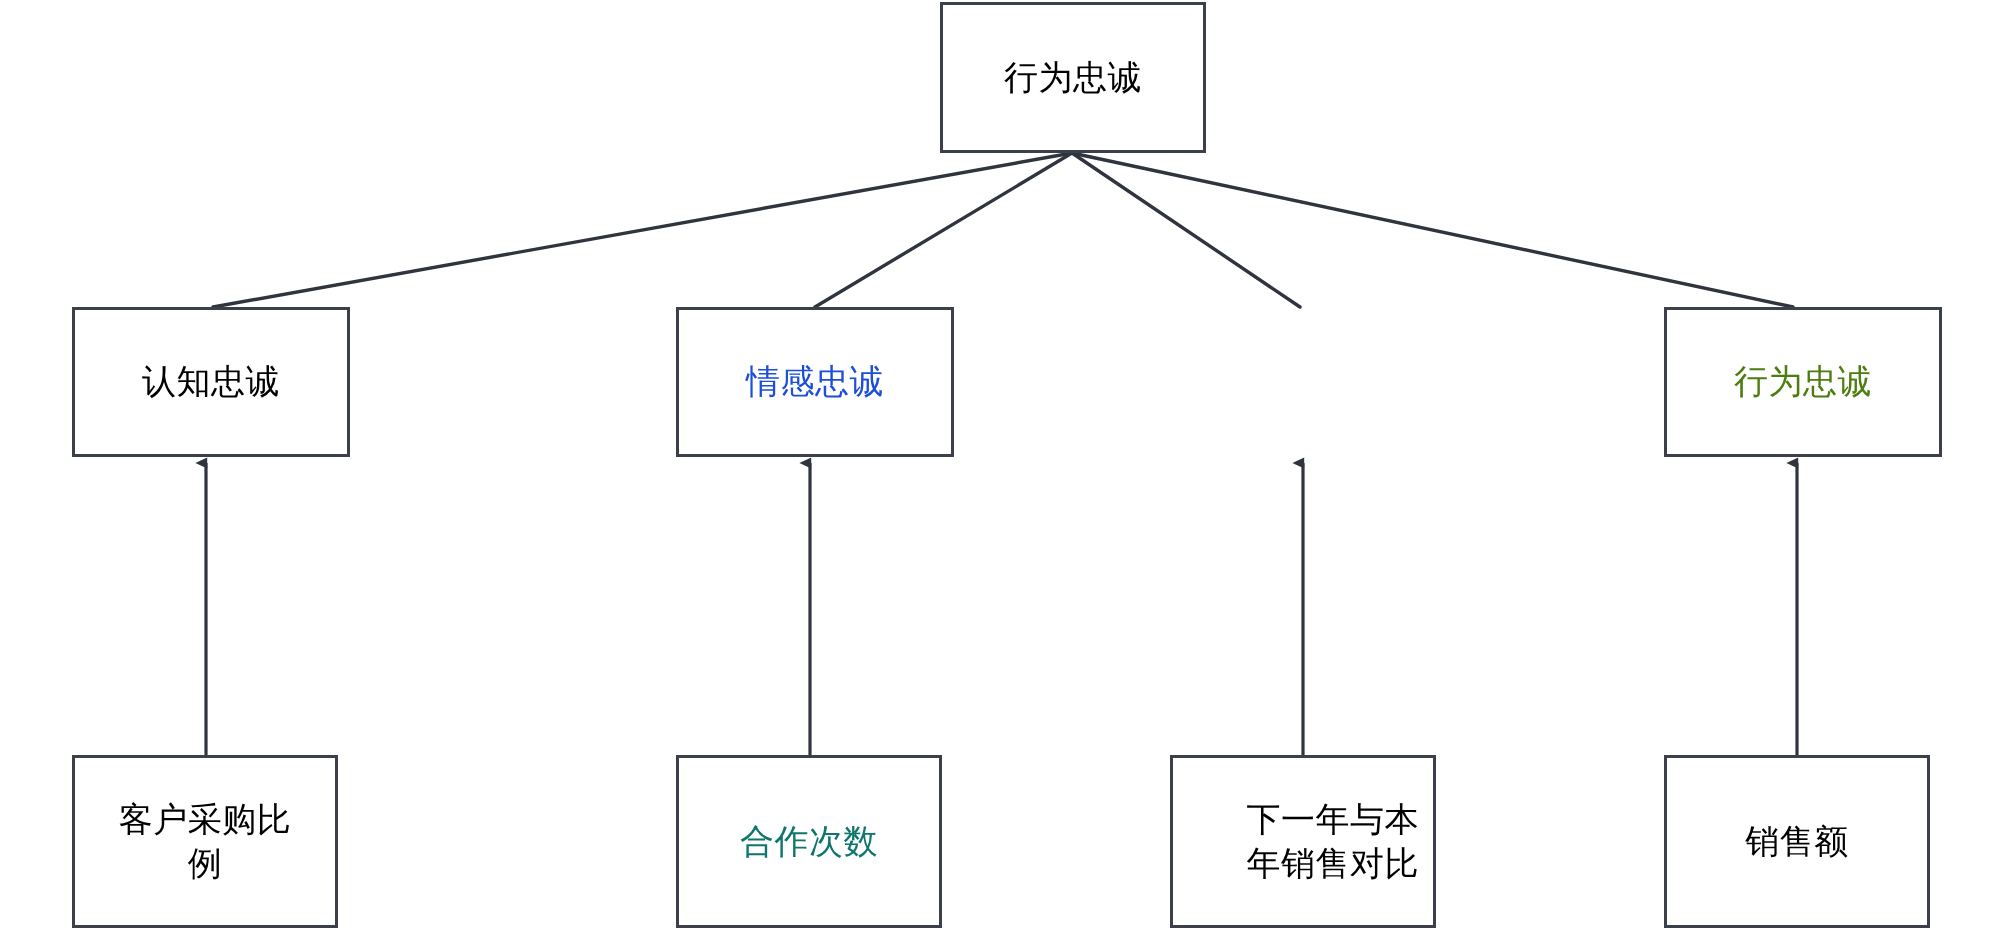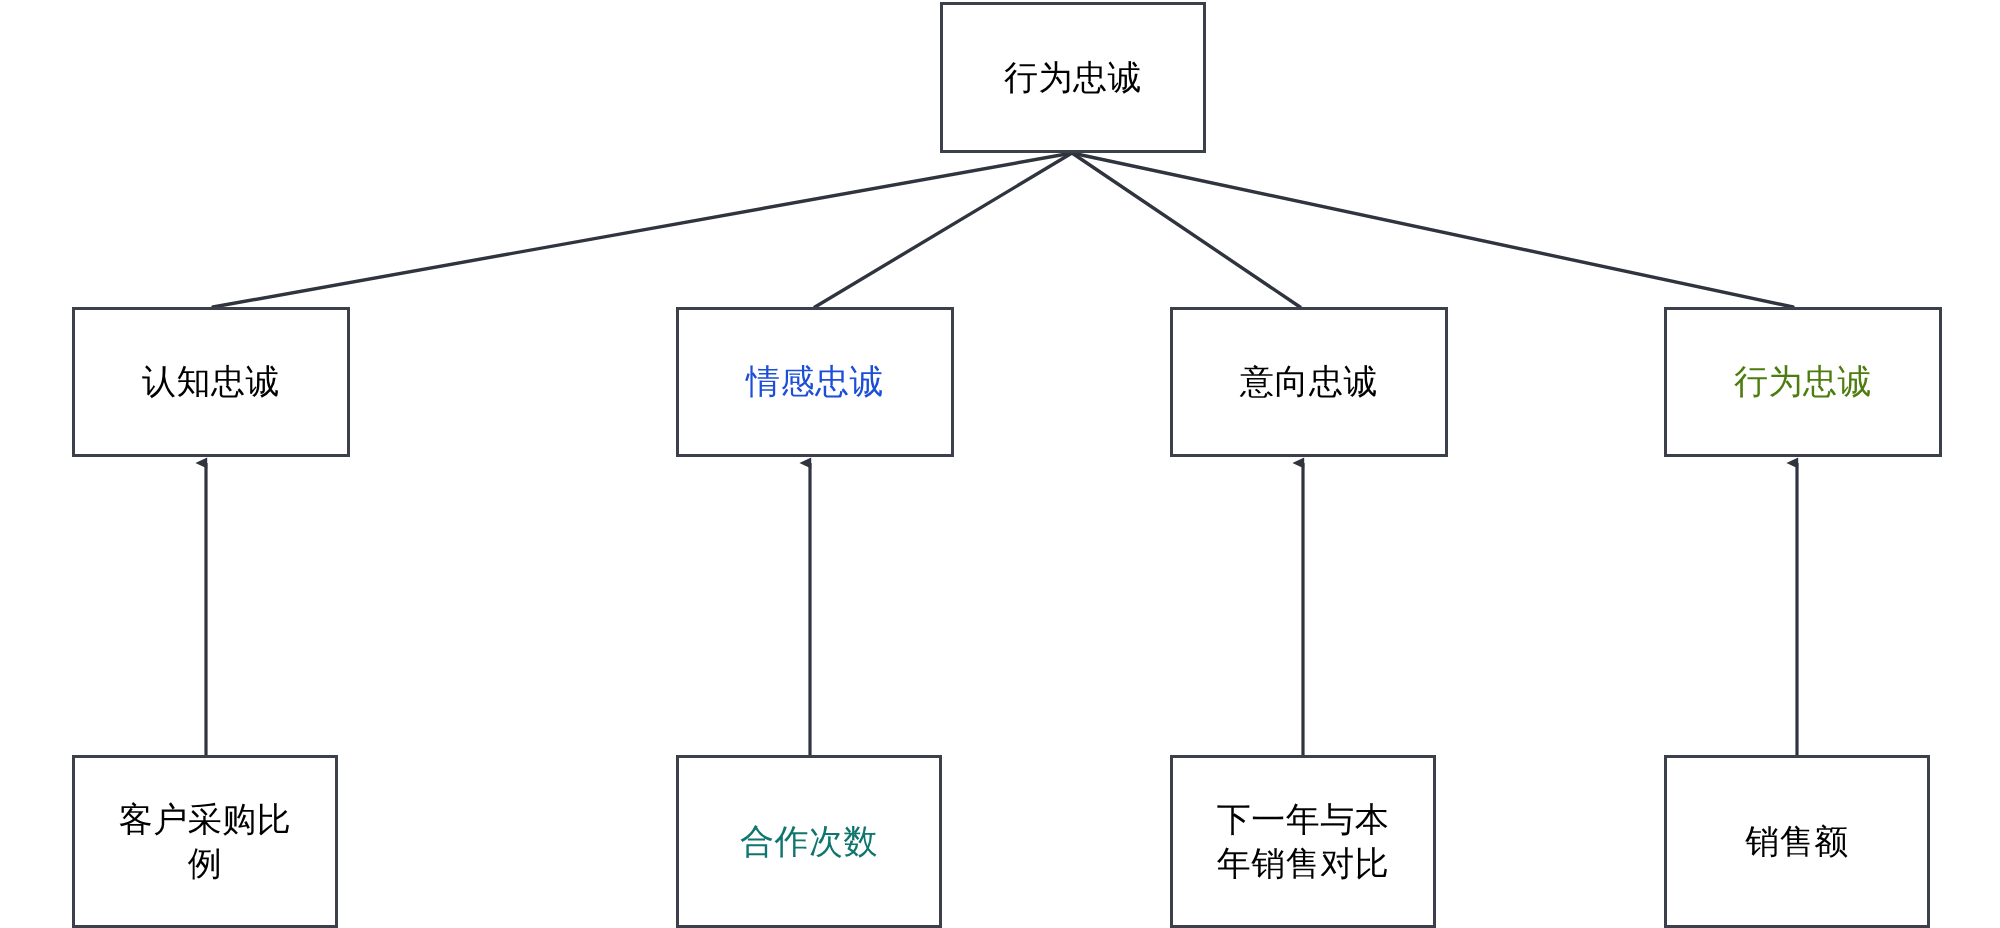--- a/index.html
+++ b/index.html
@@ -65,21 +65,21 @@
   #node-dim-2 { left: 1170px; }
   #node-dim-3 { left: 1664px; }
   
   .node-metric {
     top: 755px;
     width: 266px;
     height: 173px;
   }
   #node-met-0 { left: 72px; }
   #node-met-1 { left: 676px; }
-  #node-met-2 { left: 1170px; }
+  #node-met-2 { left: 1170px; justify-content: flex-end; }
   #node-met-3 { left: 1664px; justify-content: center; }
 </style>
 </head>
 <body style="background: rgb(255, 255, 255);">
 
 <div id="diagram-canvas" style="background: rgb(255, 255, 255);">
 
   <svg id="edge-layer" viewBox="0 0 2000 928">
     <defs>
       <marker id="arrow-up-head" markerWidth="13" markerHeight="13" refX="6.0" refY="11.2" orient="auto" markerUnits="userSpaceOnUse">
@@ -105,23 +105,20 @@
   <div class="node node-root" id="node-root" style="border-color: rgb(59, 64, 75); background: rgb(255, 255, 255);">
     <span class="node-label" style="color: rgb(0, 0, 0);">行为忠诚</span>
   </div>
 
   <div class="node node-dimension" id="node-dim-0" style="border-color: rgb(59, 64, 75); background: rgb(255, 255, 255);">
     <span class="node-label" style="color: rgb(0, 0, 0);">认知忠诚</span>
   </div>
   <div class="node node-dimension" id="node-dim-1" style="border-color: rgb(59, 64, 75); background: rgb(255, 255, 255);">
     <span class="node-label" style="color: #1d4ed8;">情感忠诚</span>
   </div>
-  <div class="node node-dimension" id="node-dim-2" style="border-color: rgb(59, 64, 75); background: rgb(255, 255, 255);">
-    <span class="node-label" style="color: rgb(0, 0, 0);">意向忠诚</span>
-  </div>
   <div class="node node-dimension" id="node-dim-3" style="border-color: rgb(59, 64, 75); background: rgb(255, 255, 255);">
     <span class="node-label" style="color: #4d7c0f; text-align: center;">行为忠诚</span>
   </div>
 
   <div class="node node-metric" id="node-met-0" style="border-color: rgb(59, 64, 75); background: rgb(255, 255, 255);">
     <span class="node-label" style="color: rgb(0, 0, 0);">客户采购比
 例</span>
   </div>
   <div class="node node-metric" id="node-met-1" style="border-color: rgb(59, 64, 75); background: rgb(255, 255, 255);">
     <span class="node-label" style="color: #0f766e;">合作次数</span>

